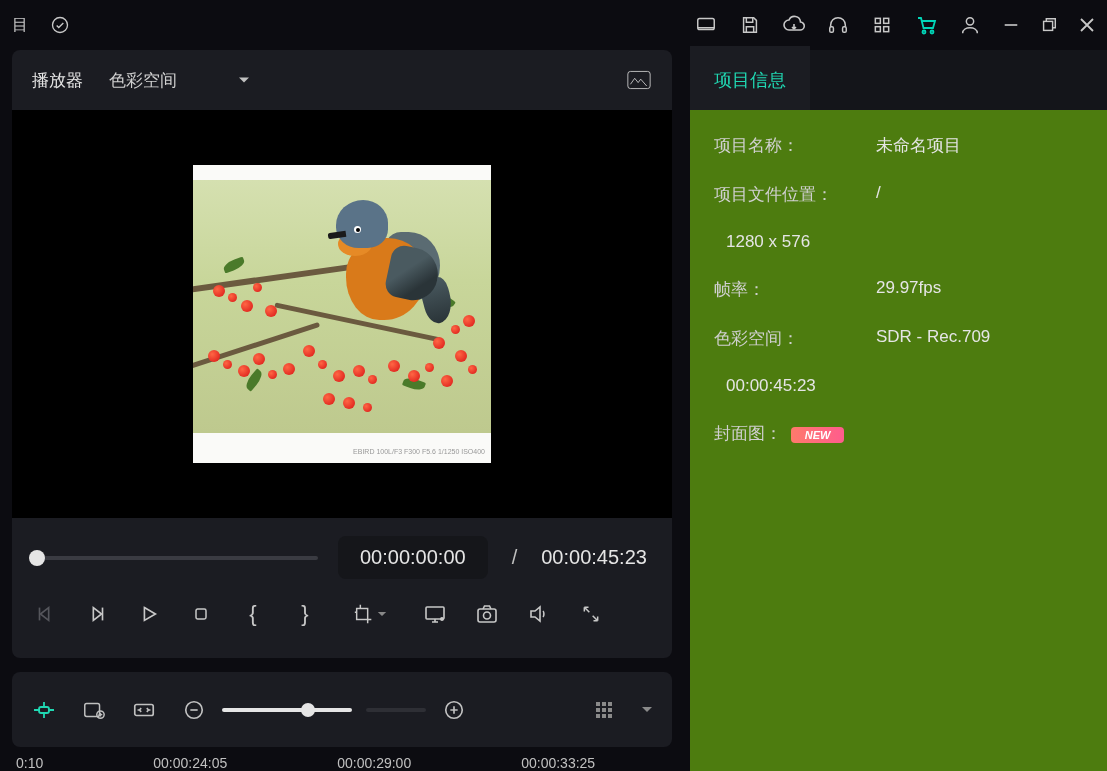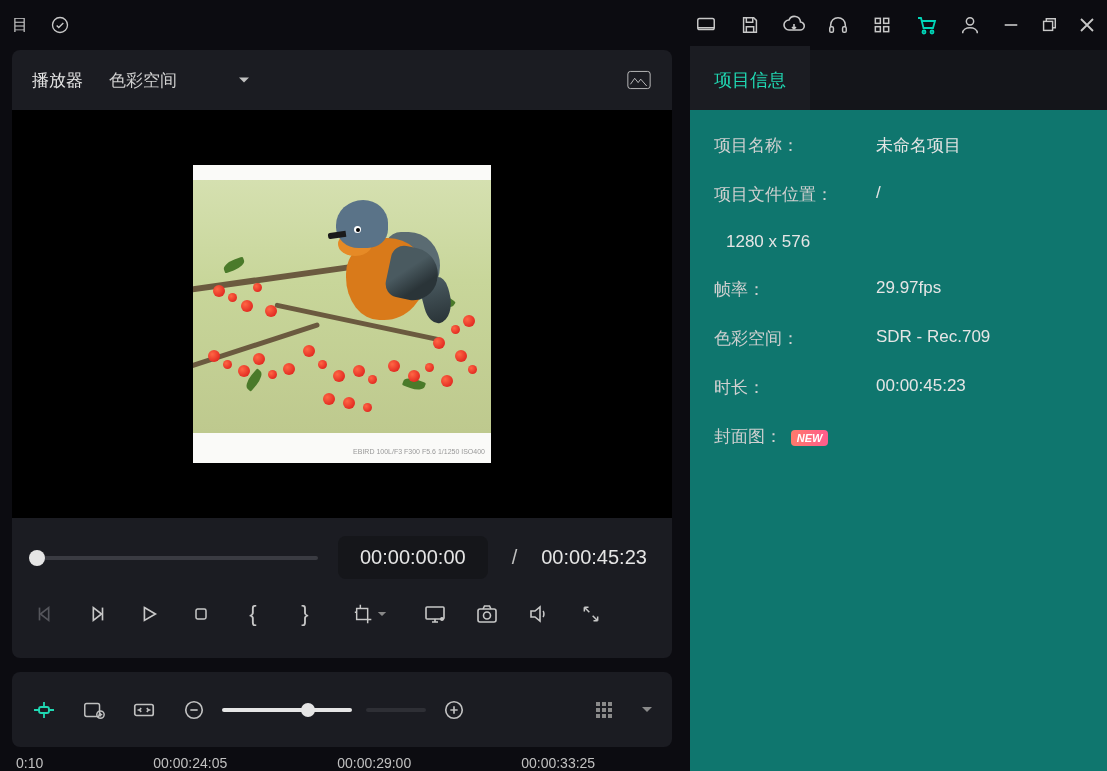--- a/index.html
+++ b/index.html
@@ -40,21 +40,21 @@
       display: inline-flex;
       align-items: center;
       gap: 18px;
       cursor: pointer;
     }
     .export-btn svg { width: 12px; height: 12px; fill: #0a6b5a; }
     .win-btn { width: 20px; height: 20px; color: #c8c8c8; cursor: pointer; display: flex; align-items:center; justify-content:center; }
     
     .content { display: flex; height: calc(100% - 50px); padding: 0 0 0 12px; gap: 18px; }
     .left-col { flex: 0 0 660px; display: flex; flex-direction: column; }
-    .right-col { flex: 1; background: #0f766e; border-radius: 0; padding-bottom: 20px; }
+    .right-col { flex: 1; background: #4d7c0f; border-radius: 0; padding-bottom: 20px; }
 
     
     .player-panel {
       background: #1b1c22;
       border-radius: 8px;
       display: flex; flex-direction: column;
       height: 614px;
     }
     .player-header {
       height: 60px;
@@ -184,21 +184,21 @@
       margin-bottom: 26px;
       font-size: 17px;
     }
     .info-label { flex: 0 0 150px; color: #d0d0d0; }
     .info-value { color: #e5e5e5; margin-left: 12px; }
     .new-badge {
       background: linear-gradient(90deg, #ff7a6b, #ff5c8d);
       color: #fff;
       font-size: 11px;
       font-weight: 700;
-      padding: 2px 6px;
+      padding: 2px 14px;
       border-radius: 4px;
       margin-left: 4px;
       font-style: italic;
     }
     .thumb-row .info-label { align-self: flex-start; }
     .thumb-col { display:flex; flex-direction:column; gap: 20px; }
     .thumb-box {
       width: 158px; height: 86px;
       background: #24252b;
       border-radius: 8px;
@@ -536,21 +536,20 @@
       </div>
       <div class="info-row">
         <span class="info-label">帧率：</span>
         <span class="info-value">29.97fps</span>
       </div>
       <div class="info-row">
         <span class="info-label">色彩空间：</span>
         <span class="info-value">SDR - Rec.709</span>
       </div>
       <div class="info-row">
-        <span class="info-label">时长：</span>
         <span class="info-value">00:00:45:23</span>
       </div>
       <div class="info-row thumb-row">
         <span class="info-label">
           <span>封面图：</span>
           <span class="new-badge">NEW</span>
         </span>
       </div>
     </div>
   </div>

